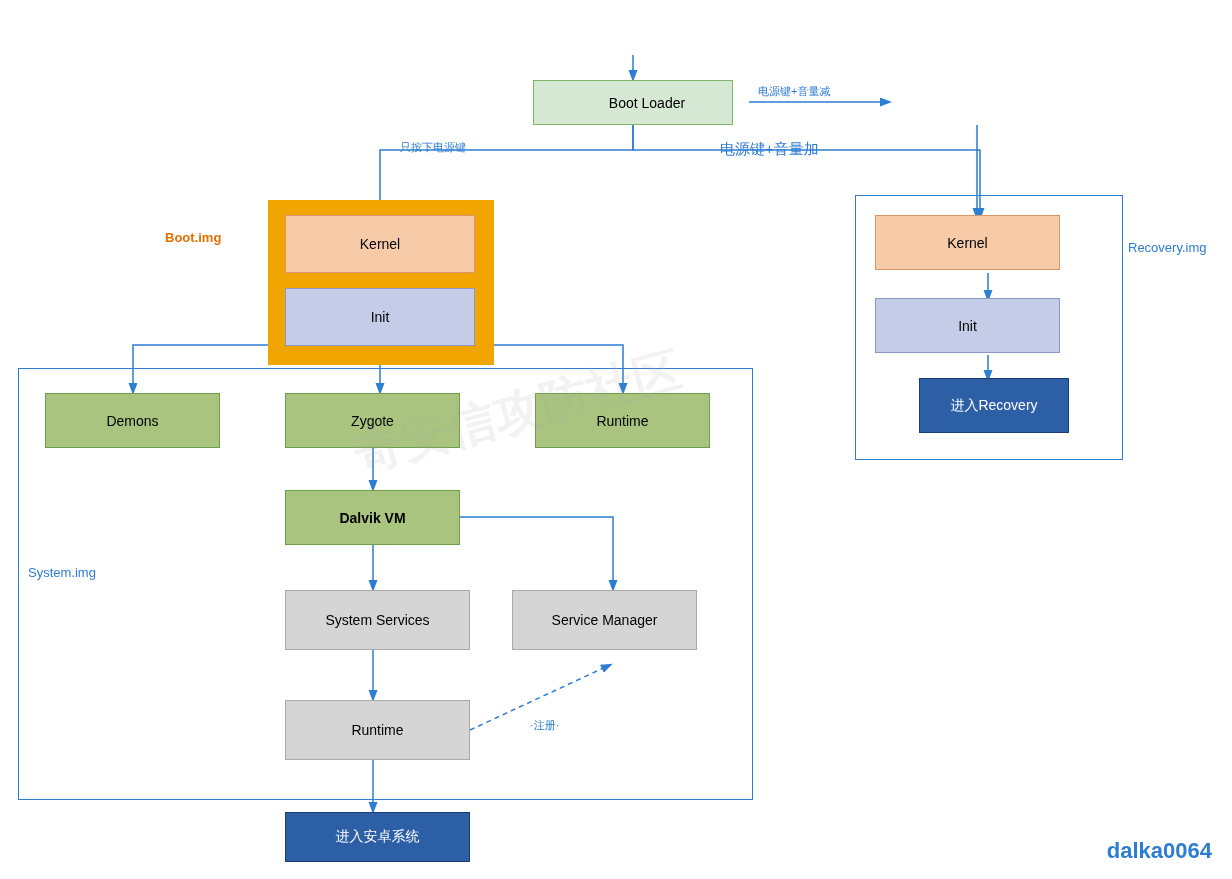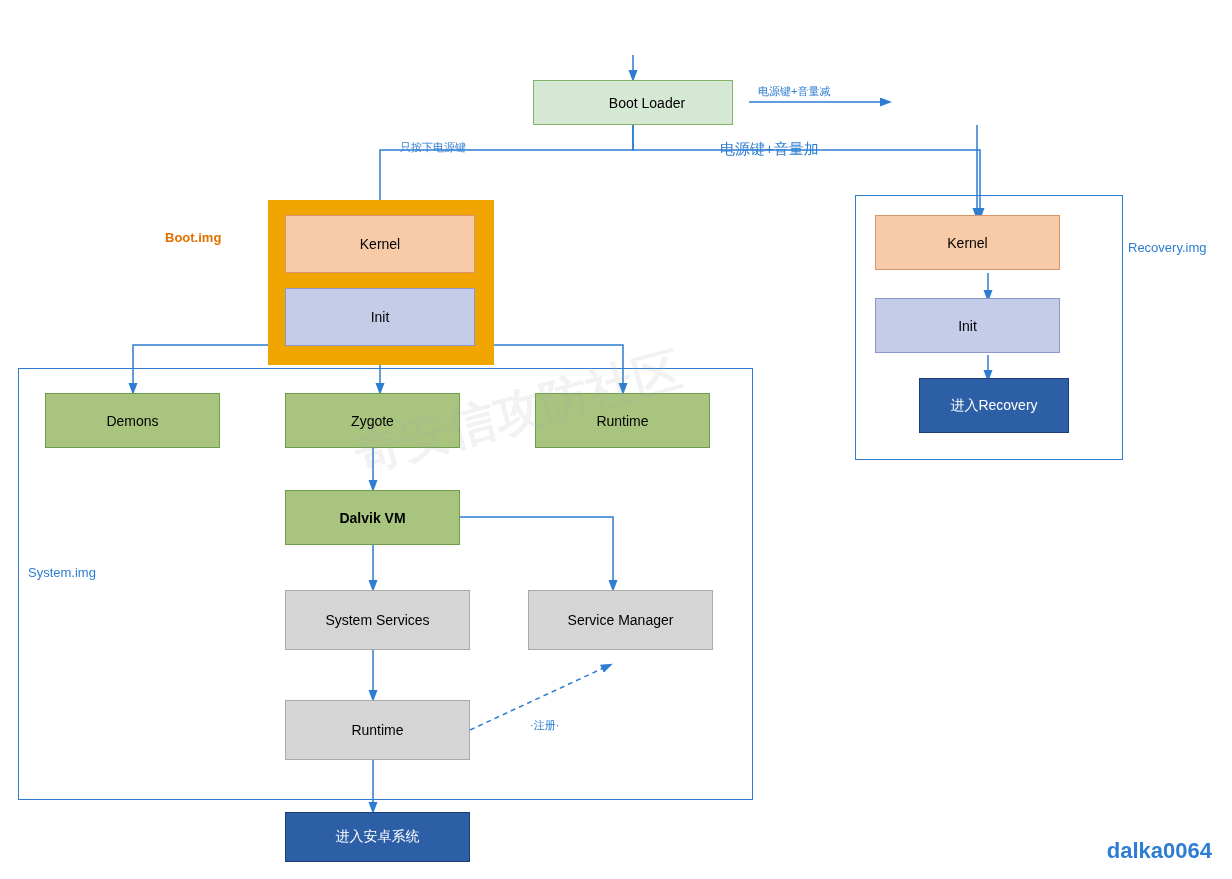--- a/index.html
+++ b/index.html
@@ -199,21 +199,21 @@
   </div>
 
   <div class="box box-green-medium" style="left:285px;top:490px;width:175px;height:55px;font-weight:bold;">
     <span>Dalvik VM</span>
   </div>
 
   <div class="box box-gray" style="left:285px;top:590px;width:185px;height:60px;">
     <span>System Services</span>
   </div>
 
-  <div class="box box-gray" style="left:528px;top:590px;width:185px;height:60px;">
+  <div class="box box-gray" style="left:512px;top:590px;width:185px;height:60px;">
     <span>Service Manager</span>
   </div>
 
   <div class="box box-gray" style="left:285px;top:700px;width:185px;height:60px;">
     <span>Runtime</span>
   </div>
 
   <div style="position:absolute;left:530px;top:718px;font-size:11px;color:#2d7dd2;">
     <span>·注册·</span>
   </div>

